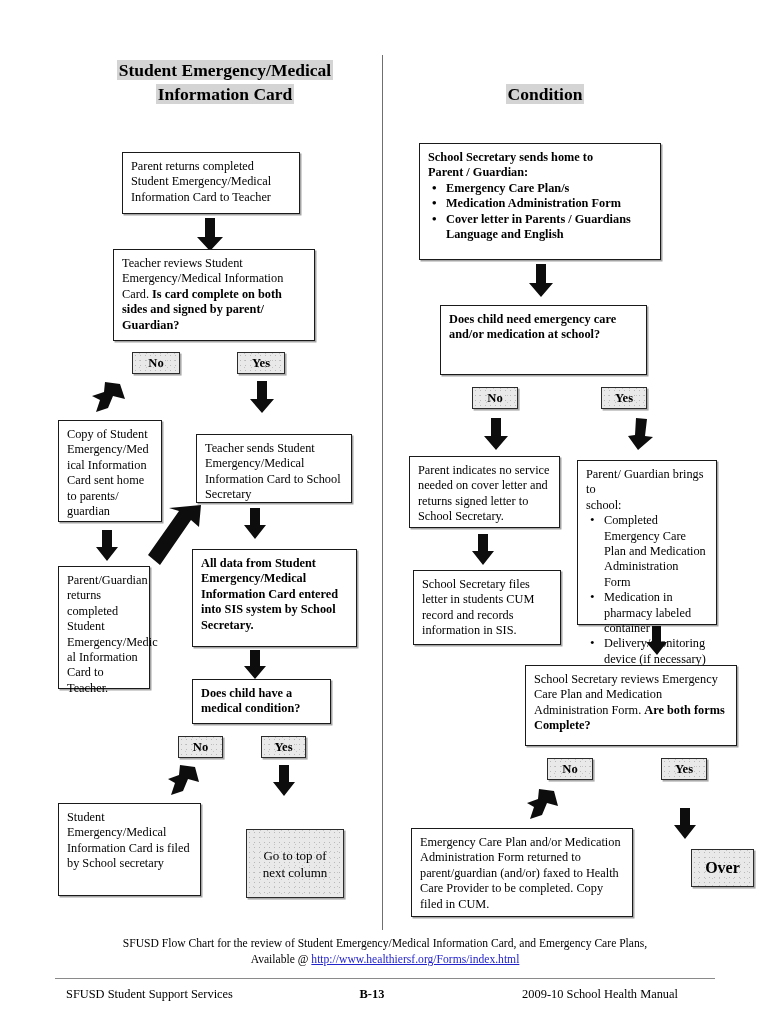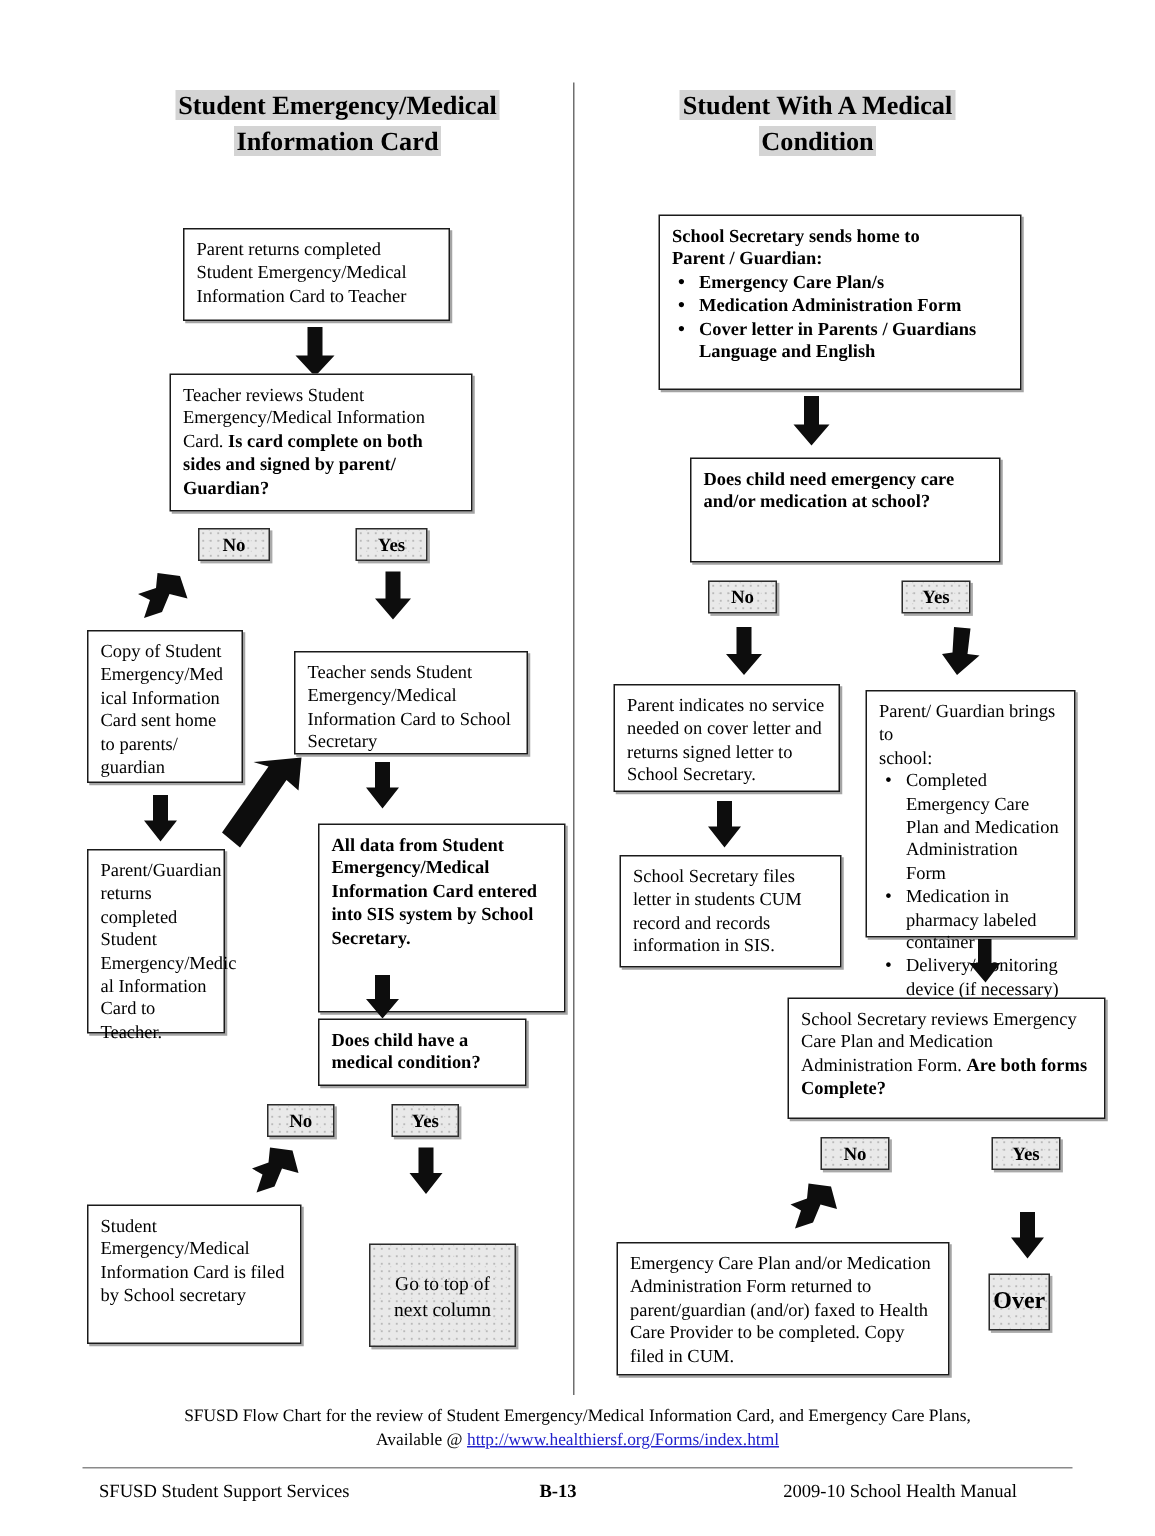--- a/index.html
+++ b/index.html
@@ -22,21 +22,21 @@
   
   .divider{background:#6f6f6f;width:1px;}
 
   
   .box{
     border:1.4px solid #1a1a1a;background:#ffffff;
     padding:6px 8px 5px 8px;
     font-size:12.3px;line-height:15.4px;
     box-shadow:1.5px 1.5px 0 rgba(90,90,90,.55);
   }
-  .box.b-bold{font-weight:bold;margin-left:20px;}
+  .box.b-bold{font-weight:bold;}
   .box b{font-weight:bold;}
   .box ul{margin:0;padding:0 0 0 16px;list-style:none;}
   .box ul li{position:relative;padding-left:2px;}
   .box ul li:before{
     content:"\2022";position:absolute;left:-12px;top:-1px;font-size:13px;
   }
   .box.b-bold ul li:before{font-weight:bold;}
 
   
   .chip{
@@ -73,21 +73,21 @@
 <body>
 
 <div id="page">
 
   <div class="abs col-title" style="left:80px;top:58px;width:290px;">
     <span class="hl">Student Emergency/Medical</span><br>
     <span class="hl">Information Card</span>
   </div>
 
   <div class="abs col-title" style="left:400px;top:58px;width:290px;">
-    <span class="hl">Student With A Medical</span><br>
+    <br>
     <span class="hl">Condition</span>
   </div>
 
   <div class="abs divider" style="left:382px;top:55px;height:875px;"></div>
 
   <div class="abs box" style="left:122px;top:152px;width:178px;height:62px;">
     <span>Parent returns completed Student Emergency/Medical Information Card to Teacher</span>
   </div>
 
   <div class="abs arrow" style="left:196px;top:218px;">
@@ -142,21 +142,21 @@
   <div class="abs arrow" style="left:147px;top:505px;">
     <svg width="56" height="62" viewBox="0 0 56 62">
       <polygon points="54,0 52,22 44,15 13,60 1,50 32,6 22,3" fill="#0d0d0d"></polygon>
     </svg>
   </div>
 
   <div class="abs box" style="left:58px;top:566px;width:92px;height:123px;">
     <span>Parent/Guardian returns completed Student Emergency/Medic al Information Card to Teacher.</span>
   </div>
 
-  <div class="abs box b-bold" style="left:192px;top:549px;width:165px;height:126px;">
+  <div class="abs box b-bold" style="left:192px;top:549px;width:165px;height:98px;">
     <span>All data from Student Emergency/Medical Information Card entered into SIS system by School Secretary.</span>
   </div>
 
   <div class="abs arrow" style="left:243px;top:650px;">
     <svg width="24" height="30" viewBox="0 0 24 30">
       <polygon points="7,0 17,0 17,16 23,16 12,29 1,16 7,16" fill="#0d0d0d"></polygon>
     </svg>
   </div>
 
   <div class="abs box b-bold" style="left:192px;top:679px;width:139px;height:45px;">
@@ -279,21 +279,21 @@
   <div class="abs arrow" style="left:673px;top:808px;">
     <svg width="24" height="32" viewBox="0 0 24 32">
       <polygon points="7,0 17,0 17,17 23,17 12,31 1,17 7,17" fill="#0d0d0d"></polygon>
     </svg>
   </div>
 
   <div class="abs box" style="left:411px;top:828px;width:222px;height:89px;">
     <span>Emergency Care Plan and/or Medication Administration Form returned to parent/guardian (and/or) faxed to Health Care Provider to be completed.  Copy filed in CUM.</span>
   </div>
 
-  <div class="abs chip big" style="left:659px;top:849px;width:41px;height:38px;">
+  <div class="abs chip big" style="left:691px;top:849px;width:63px;height:38px;">
     <span>Over</span>
   </div>
 
   <div class="abs foot-note" style="left:55px;top:936px;width:660px;">
     <div>SFUSD Flow Chart for the review of Student Emergency/Medical Information Card, and Emergency Care Plans,</div>
     <div>
       <span>Available @ </span><span class="foot-link">http://www.healthiersf.org/Forms/index.html</span>
     </div>
   </div>
 

